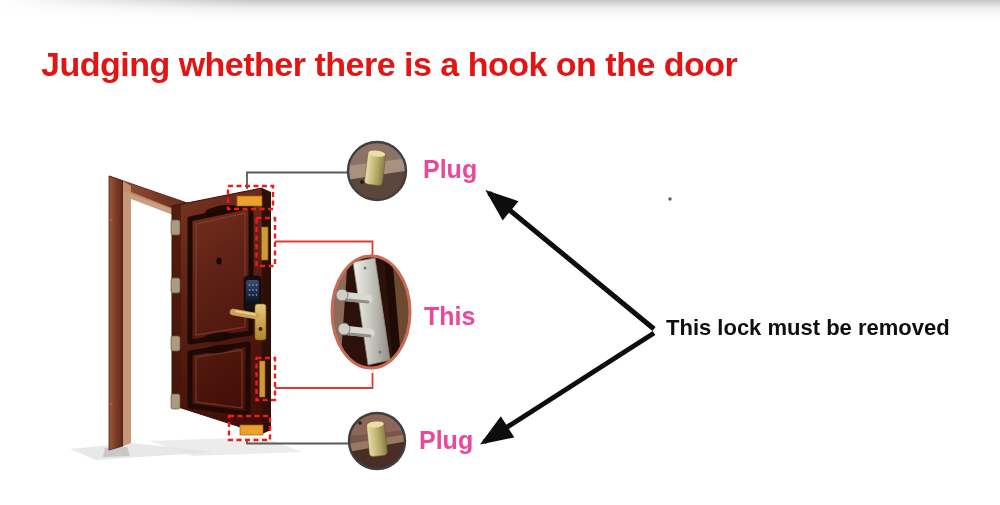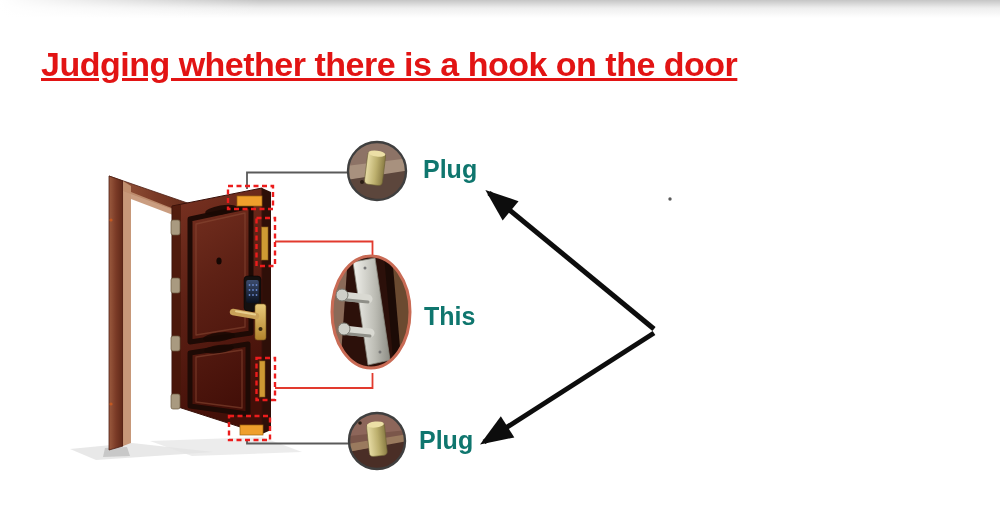--- a/index.html
+++ b/index.html
@@ -11,24 +11,24 @@
     position:absolute;top:0;left:0;right:0;height:18px;
     background:linear-gradient(180deg,rgba(150,150,150,.55) 0%,rgba(195,195,195,.28) 45%,rgba(255,255,255,0) 100%);
   }
   .top-shade::before{
     content:"";position:absolute;inset:0;
     background:linear-gradient(90deg,#ffffff 0%,rgba(255,255,255,0) 26%);
   }
   .slide-title{
     position:absolute;left:41px;top:45px;width:760px;
     font-size:34px;font-weight:bold;letter-spacing:-0.5px;
-    color:#e21414;white-space:nowrap;text-decoration:underline;
+    color:#e21414;white-space:nowrap;
   }
   .callout-label{
-    position:absolute;font-weight:bold;color:#0f766e;font-size:25px;white-space:nowrap;
+    position:absolute;font-weight:bold;color:#ec4899;font-size:25px;white-space:nowrap;
   }
   .label-plug-top{left:423px;top:155px;}
   .label-lock{left:424px;top:302px;}
   .label-plug-bottom{left:419px;top:426px;}
   .annotation-text{
     position:absolute;left:666px;top:315px;font-size:22px;font-weight:bold;
     color:#0f0f0f;white-space:nowrap;
   }
   svg{position:absolute;top:0;left:0;}
 </style>
@@ -229,14 +229,15 @@
       <line x1="654" y1="329" x2="489" y2="193" marker-end="url(#ah)"></line>
       <line x1="654" y1="333" x2="484" y2="442" marker-end="url(#ah)"></line>
     </g>
 
     <circle cx="670" cy="199" r="1.7" fill="#5a5a5a"></circle>
   </svg>
 
   <div class="callout-label label-plug-top">Plug</div>
   <div class="callout-label label-lock">This</div>
   <div class="callout-label label-plug-bottom">Plug</div>
+  <div class="annotation-text">This lock must be removed</div>
 
 </div>
 
 </body></html>

